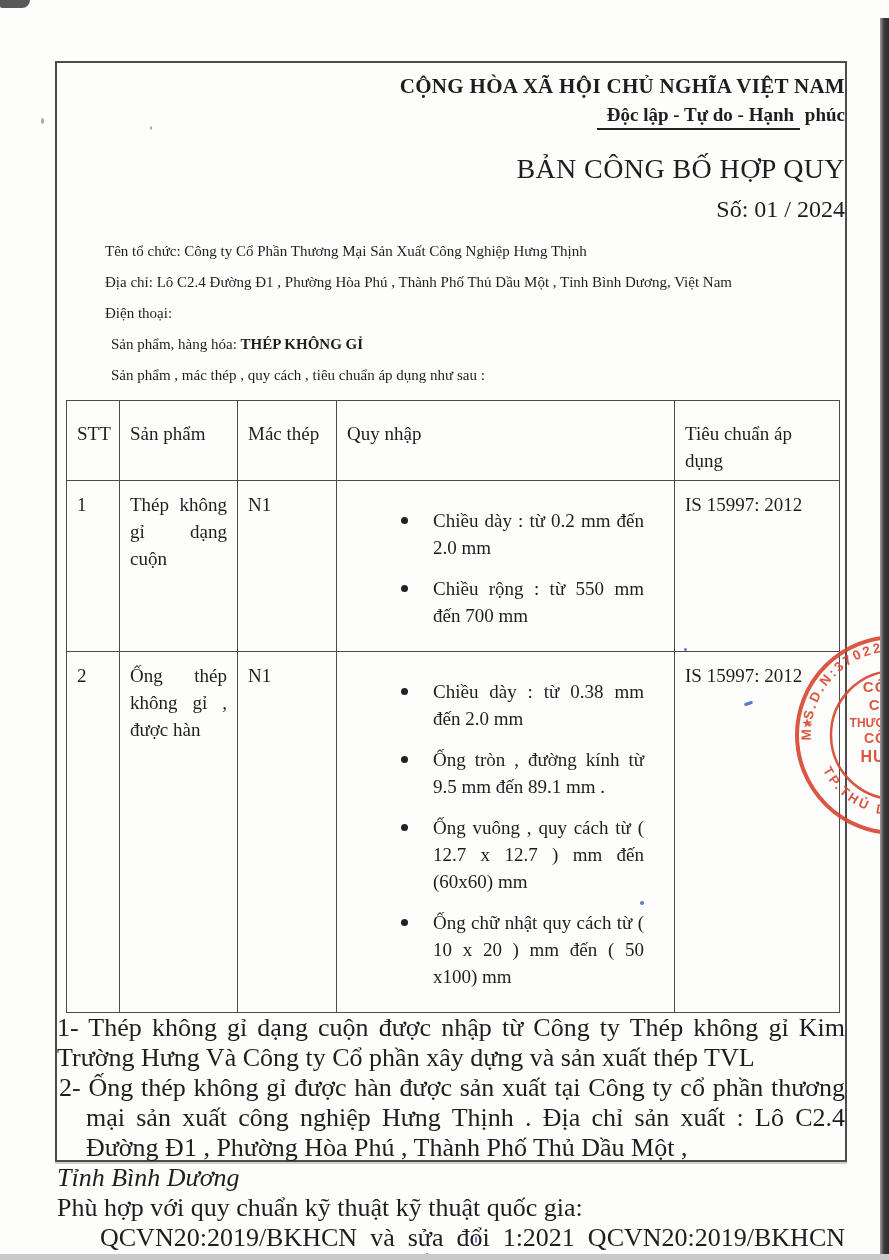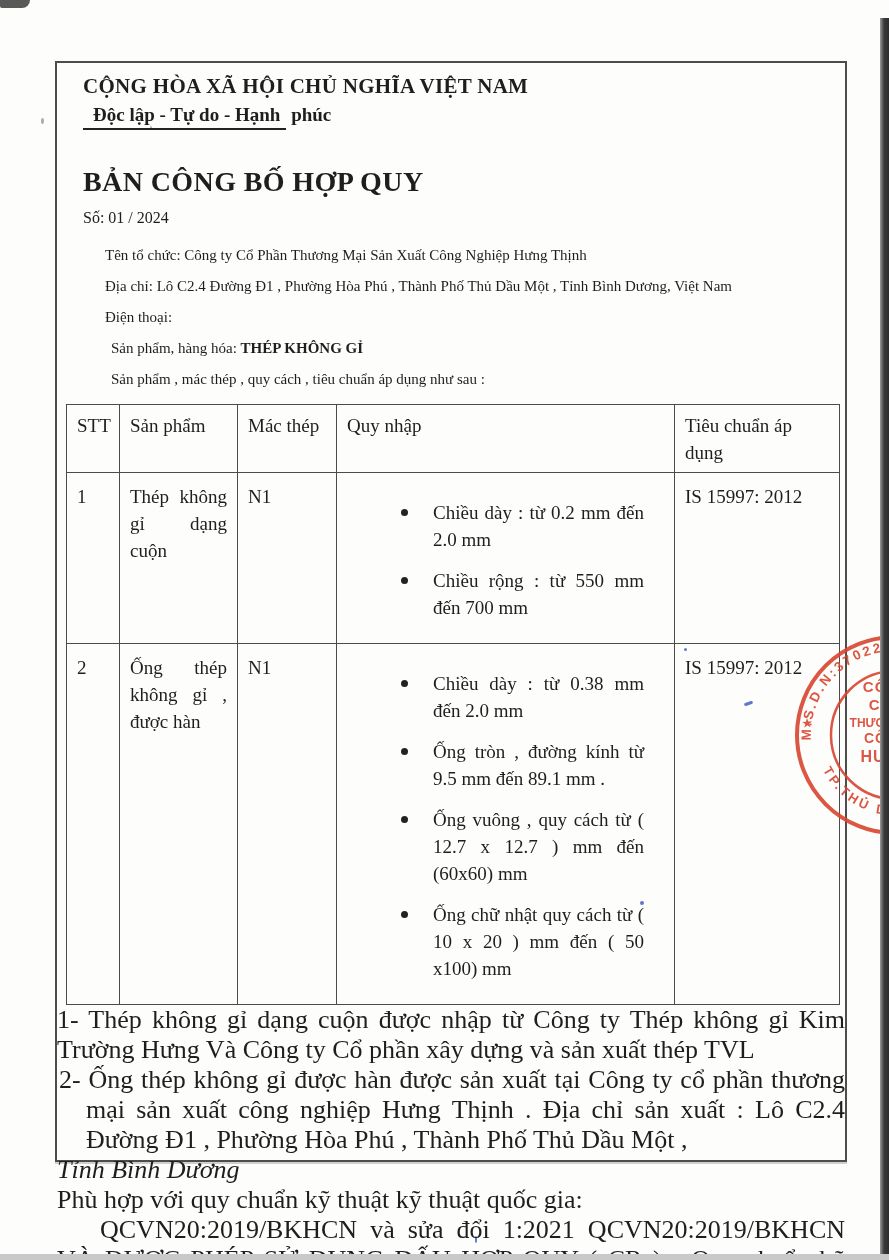--- a/index.html
+++ b/index.html
@@ -31,47 +31,47 @@
   .speck.blue{width:4px;height:4px;background:#3a55c0;opacity:.8;}
   
   .frame{
     position:absolute;left:55px;top:61px;width:792px;height:1101px;
     border:2px solid #4d4d4d;
     box-shadow:0 2px 0 rgba(0,0,0,.18);
     box-sizing:border-box;
     background:transparent;
   }
   
-  .hdr{text-align:left;padding-left:26px;}
+  .hdr{text-align:right;}
   .national-title{
     margin-top:11px;
     font-size:21px;font-weight:bold;letter-spacing:.3px;
   }
   .motto{margin-top:5px;font-size:19px;font-weight:bold;}
   .motto .u{border-bottom:2px solid #222;padding:0 6px 3px 10px;}
-  .doc-title{margin-top:40px;font-size:28px;font-weight:bold;letter-spacing:.4px;}
-  .doc-number{margin-top:11px;font-size:16px;}
+  .doc-title{margin-top:27px;font-size:28px;font-weight:normal;letter-spacing:.4px;}
+  .doc-number{margin-top:11px;font-size:24px;}
   
   .info{margin:13px 10px 0 48px;font-size:15px;line-height:31px;text-align:justify;}
   .info p{margin:0;}
   .info .sp{margin-left:6px;}
   .bold{font-weight:bold;}
   
   table.spec{
     border-collapse:collapse;table-layout:fixed;
     margin:9px 0 0 9px;width:773px;
     font-size:19px;line-height:27px;
   }
   table.spec th,table.spec td{
     border:1.6px solid #4b4b4b;
     vertical-align:top;box-sizing:border-box;
     font-weight:normal;text-align:left;
     padding:6px 10px;
   }
-  table.spec th{height:37px;padding-top:7px;}
+  table.spec th{height:37px;padding-top:19px;}
   th.c,td.c{text-align:center;}
   tr.r1 td{height:97px;padding-top:10px;}
   tr.r2 td{height:237px;padding-top:10px;}
   td.qc-cell{padding:10px 10px 0 0;}
   ul.qc{list-style:none;margin:16px;padding:0;}
   ul.qc li{
     position:relative;padding-left:70px;padding-right:4px;
     margin:0 0 14px 0;text-align:justify;
   }
   ul.qc .dot{

